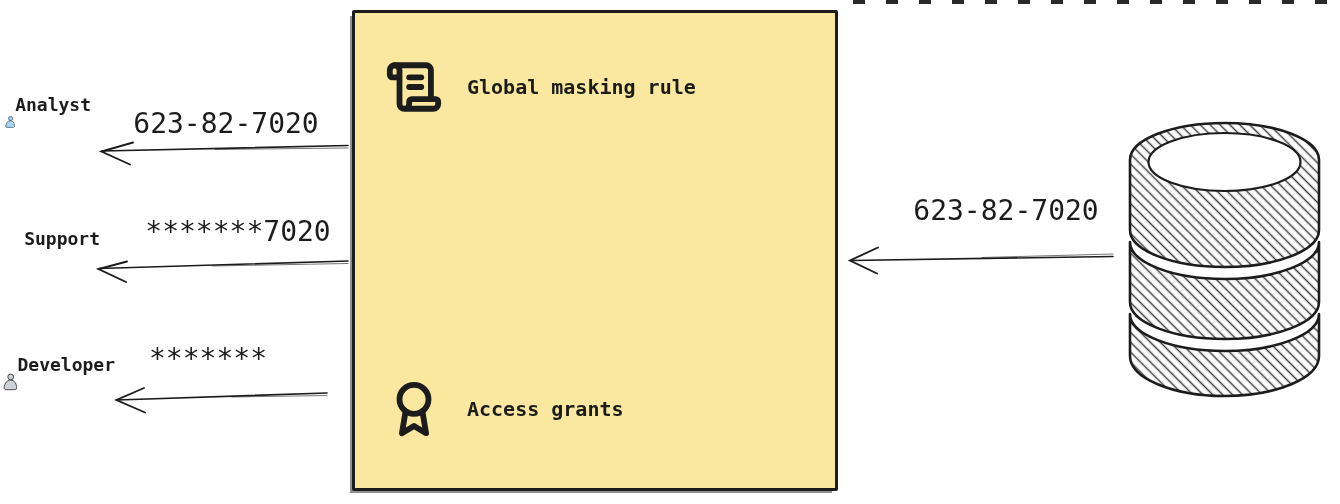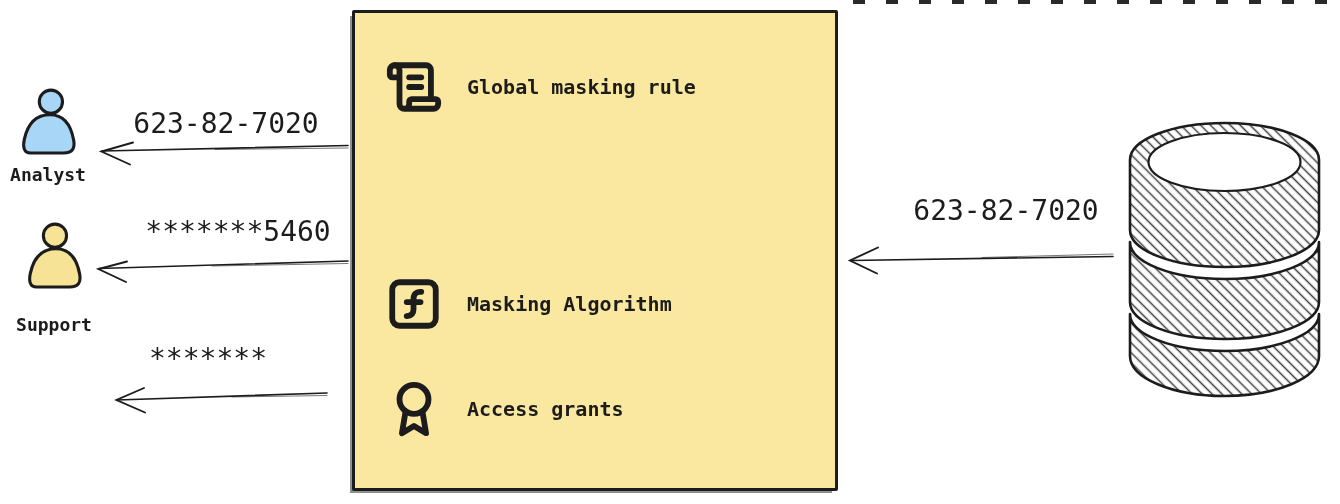--- a/index.html
+++ b/index.html
@@ -9,21 +9,21 @@
     width: 1340px; height: 504px;
     background: #ffffff;
     overflow: hidden;
     font-family: "DejaVu Sans Mono", "Liberation Mono", monospace;
     color: #1c1c1c;
   }
   .top-dashes {
     position: absolute; top: 0; left: 853px; width: 487px; height: 4px;
     background: repeating-linear-gradient(90deg, #2a2a2a 0 12px, transparent 12px 33px);
   }
-  .actor { position: absolute; display: flex; flex-direction: column; align-items: center; }
+  .actor { position: absolute; display: flex; flex-direction: row; }
   .actor-label { margin-top: 7px; font-size: 18px; font-weight: bold; white-space: nowrap; }
   .value-label {
     position: absolute; transform: translateX(-50%);
     font-size: 28px; font-weight: normal; white-space: nowrap; line-height: 1;
   }
   .masking-box {
     position: absolute; left: 352px; top: 10px; width: 486px; height: 481px;
     border: 3px solid #1c1c1c; border-radius: 2px;
     box-shadow: -4px 4px 0 -2px #8f8f8f;
   }
@@ -52,23 +52,30 @@
   </div>
 
   <div class="actor" style="left:8px; top:221px; width:92px;gap:16px;">
     <svg width="58" height="70" viewBox="0 0 60 70">
       <circle cx="31" cy="14" r="12" fill="#f6e396" stroke="#1c1c1c" stroke-width="3.2"></circle>
       <path d="M12 67 C4.5 67 4 60 5.5 53 C8.5 39 16 27.5 32 27.5 C48 27.5 54 40 56.5 53.5 C58 61.5 56 67 46 67 Z" fill="#f6e396" stroke="#1c1c1c" stroke-width="3.2" stroke-linejoin="round"></path>
     </svg>
     <div class="actor-label">Support</div>
   </div>
 
+  <div class="actor" style="left:3px; top:347px; width:112px;">
+    <svg width="58" height="70" viewBox="0 0 60 70">
+      <circle cx="32" cy="14" r="12" fill="#cdd3d9" stroke="#1c1c1c" stroke-width="3.2"></circle>
+      <path d="M12 67 C4.5 67 4 60 5.5 53 C8.5 39 16 27.5 32 27.5 C48 27.5 54 40 56.5 53.5 C58 61.5 56 67 46 67 Z" fill="#cdd3d9" stroke="#1c1c1c" stroke-width="3.2" stroke-linejoin="round"></path>
+    </svg>
+    <div class="actor-label">Developer</div>
+  </div>
 
   <div class="value-label" style="left:226px; top:110px;">623-82-7020</div>
-  <div class="value-label" style="left:238px; top:218px;">*******5460</div>
+  <div class="value-label" style="left:238px; top:218px;">*******7020</div>
   <div class="value-label" style="left:208px; top:345px;">*******</div>
   <div class="value-label" style="left:1006px; top:197px;">623-82-7020</div>
 
   <svg class="arrows-overlay" width="1340" height="504" viewBox="0 0 1340 504">
     <g stroke="#1c1c1c" fill="none" stroke-linecap="round">
 
       <g>
         <path d="M348,145.5 L102,151" stroke-width="1.7"></path>
         <path d="M348,148 L215,149.5" stroke-width="1" opacity="0.6"></path>
         <path d="M133,142.5 L101.5,151.5 L130,164.5" stroke-width="1.9"></path>
@@ -100,28 +107,20 @@
       <svg width="58" height="58" viewBox="0 0 24 24" fill="none" stroke="#1c1c1c" stroke-width="2.4" stroke-linecap="round" stroke-linejoin="round">
         <path d="M15 12h-5"></path>
           <path d="M15 8h-5"></path>
           <path d="M19 17V5a2 2 0 0 0-2-2H4"></path>
         <path d="M8 21h12a2 2 0 0 0 2-2v-1a1 1 0 0 0-1-1H11a1 1 0 0 0-1 1v1a2 2 0 1 1-4 0V5a2 2 0 1 0-4 0v2a1 1 0 0 0 1 1h3"></path>
       </svg>
       <span class="box-row-label">Global masking rule</span>
     </div>
 
 
-    <div class="box-row" style="top:262px;">
-      <svg width="58" height="58" viewBox="0 0 24 24" fill="none" stroke="#1c1c1c" stroke-width="2.4" stroke-linecap="round" stroke-linejoin="round">
-        <rect width="18" height="18" x="3" y="3" rx="3"></rect>
-        <path d="M9 17c2 0 2.8-1 2.8-2.8V10c0-2 1-3.3 3.2-3"></path>
-        <path d="M9 11.2h5.7"></path>
-      </svg>
-      <span class="box-row-label">Masking Algorithm</span>
-    </div>
 
     <div class="box-row" style="top:362px;">
       <svg width="58" height="68" viewBox="0 0 24 24" fill="none" stroke="#1c1c1c" stroke-width="2.4" stroke-linecap="round" stroke-linejoin="round">
         <circle cx="12" cy="8" r="6"></circle>
         <path d="M15.477 12.89 17 22l-5-3-5 3 1.523-9.11"></path>
       </svg>
       <span class="box-row-label">Access grants</span>
     </div>
   </div>
 

